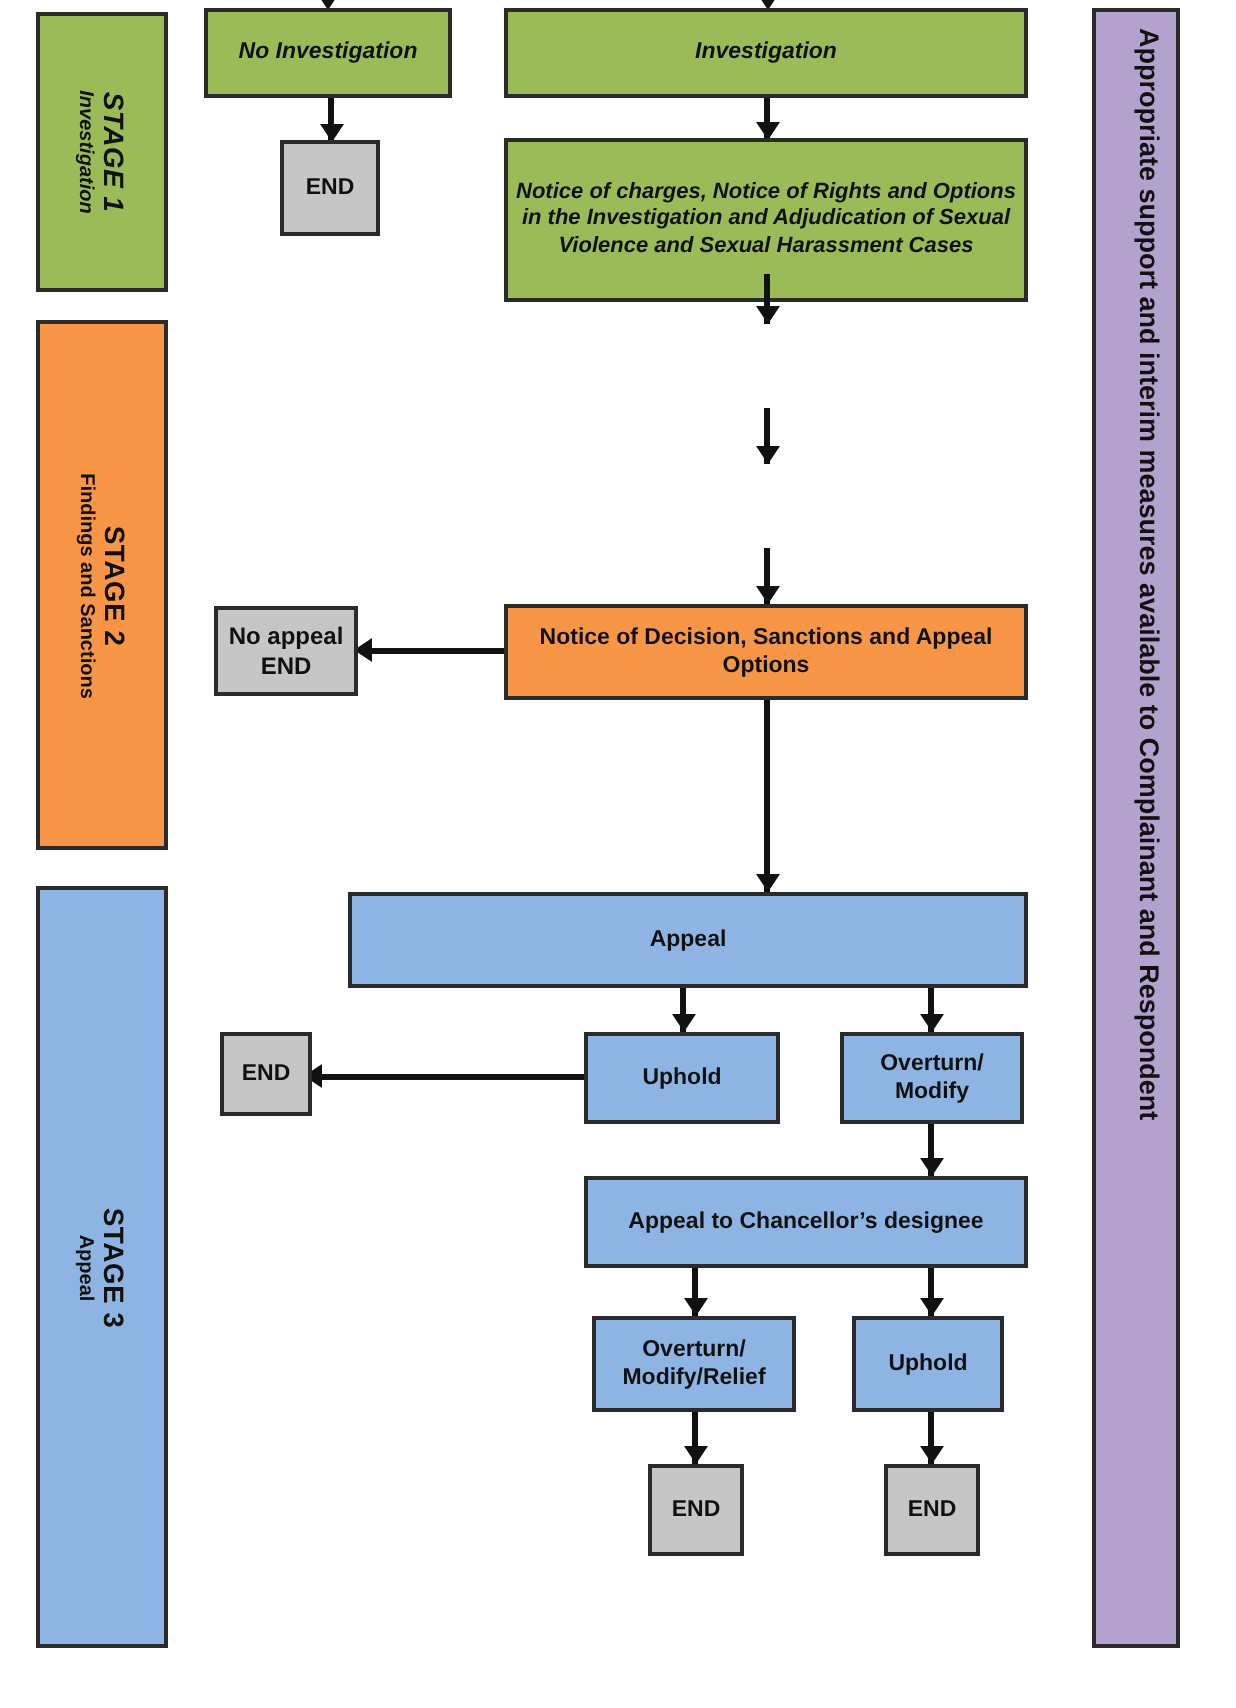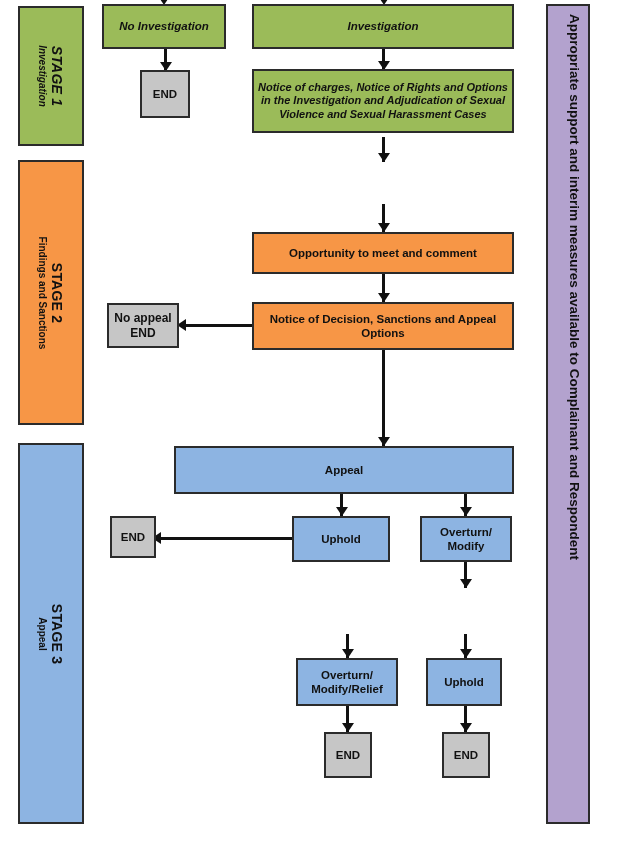--- a/index.html
+++ b/index.html
@@ -154,30 +154,29 @@
 
   <div class="node gray" style="left:140px; top:70px; width:50px; height:48px; font-size:11.5px;">END</div>
 
   <div class="arrow-down" style="left:378px; top:-4px;"></div>
 
   <div class="node green" style="left:252px; top:4px; width:262px; height:45px; font-size:11.5px;">Investigation</div>
 
   <div class="vline" style="left:382px; top:49px; height:21px;"></div>
   <div class="arrow-down" style="left:378px; top:61px;"></div>
 
-  <div class="node green" style="left:252px; top:69px; width:262px; height:64px; font-size:11px;">Notice of charges, Notice of Rights and Options in the Investigation and Adjudication of Sexual Violence and Sexual Harassment Cases</div>
+  <div class="node green" style="left:252px; top:69px; width:262px; height:82px; font-size:11px;">Notice of charges, Notice of Rights and Options in the Investigation and Adjudication of Sexual Violence and Sexual Harassment Cases</div>
 
   <div class="vline" style="left:382px; top:137px; height:25px;"></div>
   <div class="arrow-down" style="left:378px; top:153px;"></div>
 
 
   <div class="vline" style="left:382px; top:204px; height:28px;"></div>
   <div class="arrow-down" style="left:378px; top:223px;"></div>
 
-  <div class="node orange" style="left:252px; top:232px; width:262px; height:42px; font-size:11.5px;">Opportunity to meet and comment</div>
 
   <div class="vline" style="left:382px; top:274px; height:28px;"></div>
   <div class="arrow-down" style="left:378px; top:293px;"></div>
 
   <div class="node orange" style="left:252px; top:302px; width:262px; height:48px; font-size:11.5px;">Notice of Decision, Sanctions and Appeal Options</div>
 
   <div class="hline" style="left:182px; top:324px; width:70px;"></div>
   <div class="arrow-left" style="left:177px; top:319px;"></div>
 
   <div class="node gray" style="left:107px; top:303px; width:72px; height:45px; font-size:12px;">No appeal
@@ -200,20 +199,21 @@
 Modify</div>
 
   <div class="hline" style="left:158px; top:537px; width:134px;"></div>
   <div class="arrow-left" style="left:152px; top:532px;"></div>
 
   <div class="node gray" style="left:110px; top:516px; width:46px; height:42px; font-size:11.5px;">END</div>
 
   <div class="vline" style="left:464px; top:562px; height:26px;"></div>
   <div class="arrow-down" style="left:460px; top:579px;"></div>
 
+  <div class="node blue" style="left:292px; top:588px; width:222px; height:46px; font-size:11.5px;">Appeal to Chancellor’s designee</div>
 
   <div class="vline" style="left:346px; top:634px; height:24px;"></div>
   <div class="arrow-down" style="left:342px; top:649px;"></div>
 
   <div class="node blue" style="left:296px; top:658px; width:102px; height:48px; font-size:11.5px;">Overturn/
 Modify/Relief</div>
 
   <div class="vline" style="left:464px; top:634px; height:24px;"></div>
   <div class="arrow-down" style="left:460px; top:649px;"></div>
 

